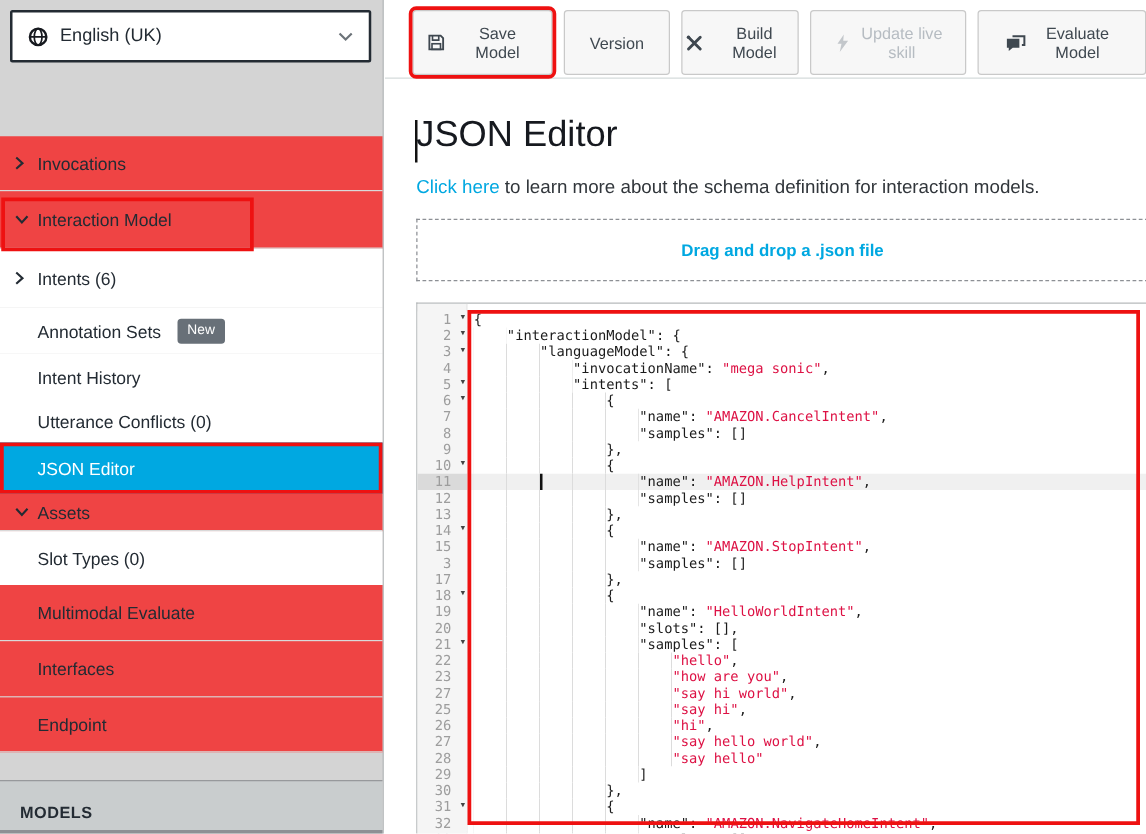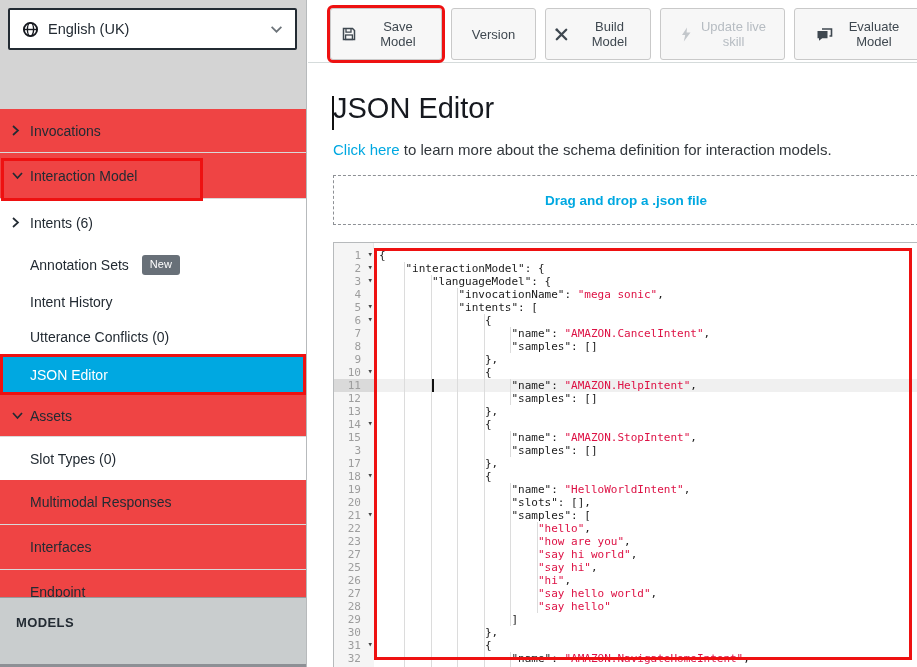--- a/index.html
+++ b/index.html
@@ -9,21 +9,21 @@
   
   .sidebar { position:absolute; left:0; top:0; width:307px; height:667px;
              background:#d4d4d4; border-right:1px solid #b7babc; }
   .lang-select { margin:8px 9px 0 8px; height:42px; background:#fff;
                  border:2px solid #232b33; border-radius:2px; display:flex;
                  align-items:center; padding:0 12px; gap:9px; cursor:pointer; }
   .lang-label { font-size:14.5px; color:#232b33; }
   .lang-chev { margin-left:auto; display:flex; }
   .side-header { height:52px; padding:20px 0 0 16px; font-size:13px; font-weight:bold;
                  color:#232b33; letter-spacing:.4px; border-bottom:1px solid #a9a9a9; }
-  .models-header { position:absolute; left:0; bottom:0; width:100%; height:70px;
+  .models-header { position:absolute; left:0; bottom:0; width:100%; height:43px;
                    background:#c9cdce; border-top:1px solid #97999c;
                    border-bottom:3px solid #8d9095; padding:17px 0 0 16px;
                    font-size:13px; font-weight:bold; color:#232b33; letter-spacing:.4px; }
   .nav { position:absolute; left:0; top:109px; width:100%; }
   .row { position:relative; display:flex; align-items:center; padding-left:30px;
          font-size:14px; color:#232b33; background:#fff; cursor:pointer; }
   .row.gray { background:#ef4444; border-bottom:1px solid #d9d9d9; }
   .row .chev { position:absolute; left:11px; display:flex; }
   .row.active { background:#00a8e1; color:#fff; border:3px solid #ee1111; padding-left:27px; }
   .section-redbox { position:absolute; left:1px; top:5px; width:202px; height:43px;
@@ -130,33 +130,33 @@
         </div>
         <div class="row" style="height: 37px;">
           <span>Intent History</span>
         </div>
         <div class="row" style="height: 34px;">
           <span>Utterance Conflicts (0)</span>
         </div>
         <div class="row active" style="height: 41px;">
           <span>JSON Editor</span>
         </div>
-        <div class="row gray" style="height: 42px;">
+        <div class="row gray" style="height: 30px;">
           <span class="chev">
             <svg width="13" height="9" viewBox="0 0 12 9">
               <path d="M1.5 2 L6 7 L10.5 2" fill="none" stroke="#232b33" stroke-width="1.7"></path>
             </svg>
           </span>
           <span>Assets</span>
         </div>
         <div class="row" style="height: 43px;">
           <span>Slot Types (0)</span>
         </div>
         <div class="row gray" style="height: 45px;">
-          <span>Multimodal Responses</span>
+          <span>Multimodal Evaluate</span>
         </div>
         <div class="row gray" style="height: 45px;">
           <span>Interfaces</span>
         </div>
         <div class="row gray" style="height: 44px;">
           <span>Endpoint</span>
         </div>
       </div>
     <div class="models-header">MODELS</div>
   </div>
@@ -169,21 +169,21 @@
               <path d="M2.5 2.5 h9 l2 2 v9 h-11 z" fill="none" stroke="#3f4850" stroke-width="1.5"></path>
               <path d="M5 2.5 v3.6 h5 v-3.6" fill="none" stroke="#3f4850" stroke-width="1.3"></path>
               <rect x="4.6" y="9" width="6.8" height="4.5" fill="none" stroke="#3f4850" stroke-width="1.3"></rect>
             </svg>
           </span>
           <span class="btn-label">Save Model</span>
         </button>
         <button class="tbtn" style="width: 85px;">
           <span class="btn-label">Version</span>
         </button>
-        <button class="tbtn" style="width: 106px;">
+        <button class="tbtn" style="width: 94px;">
           <span style="display: flex;">
             <svg width="15" height="15" viewBox="0 0 15 15">
               <path d="M2.8 2.8 L12.2 12.2 M12.2 2.8 L2.8 12.2" stroke="#3f4850" stroke-width="2.3" stroke-linecap="round"></path>
               <circle cx="2.8" cy="2.8" r="1.4" fill="#3f4850"></circle>
             </svg>
           </span>
           <span class="btn-label">Build Model</span>
         </button>
         <button class="tbtn disabled" style="width: 125px;">
           <span style="display: flex;">

